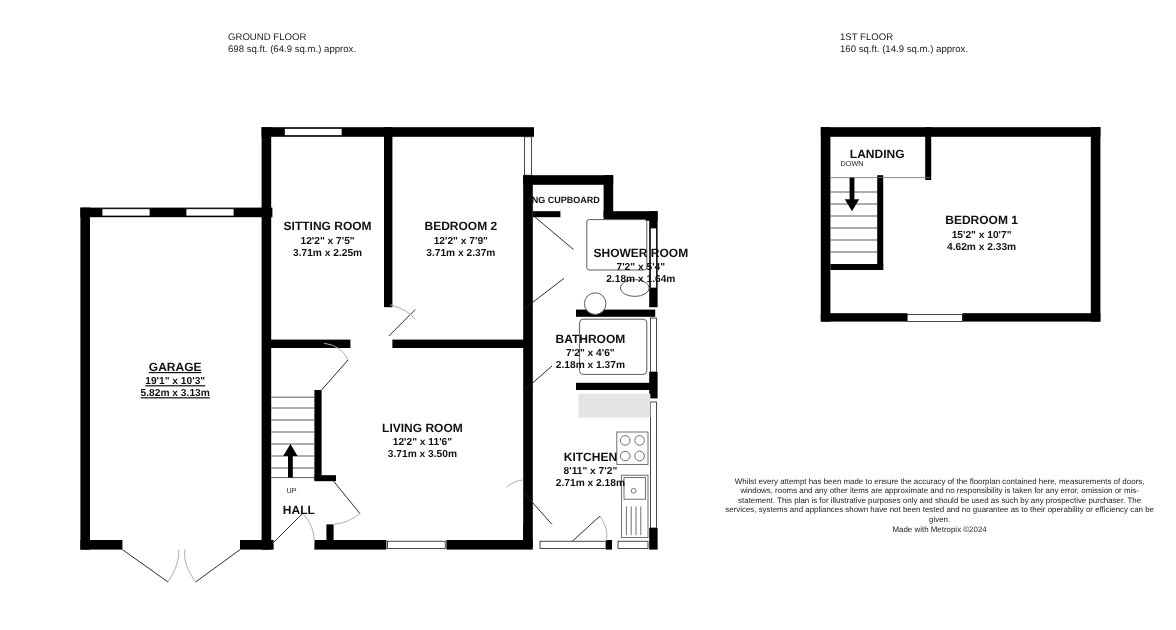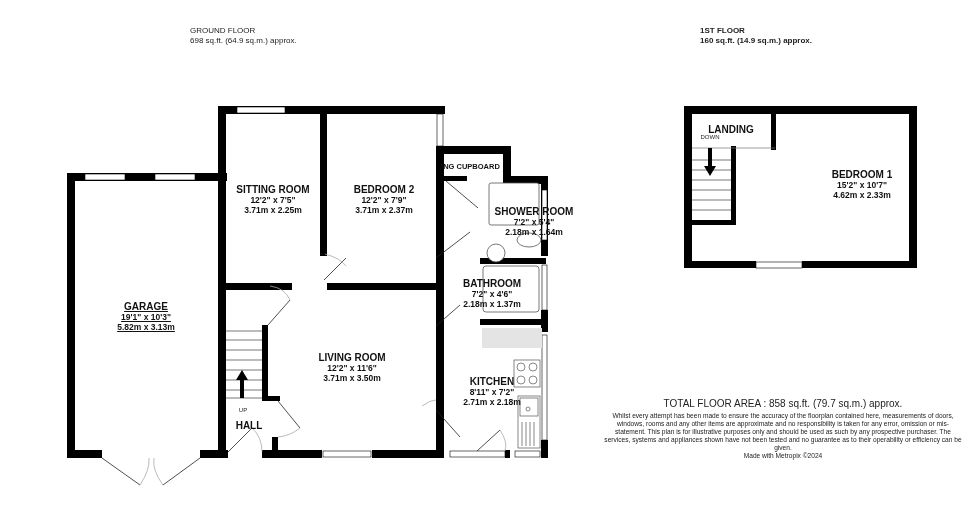--- a/index.html
+++ b/index.html
@@ -14,21 +14,21 @@
   .footer .total { font-size:10px; margin-bottom:3px; }
   .footer .disclaimer { font-size:6.6px; line-height:8px; }
 </style>
 </head>
 <body>
 
 <div class="header" style="left:190px; top:26px; width:200px;">
   <div>GROUND FLOOR</div>
   <div>698 sq.ft. (64.9 sq.m.) approx.</div>
 </div>
-<div class="header" style="left:700px; top:26px; width:200px;font-weight:bold;">
+<div class="header" style="left:700px; top:26px; width:200px;">
   <div>1ST FLOOR</div>
   <div>160 sq.ft. (14.9 sq.m.) approx.</div>
 </div>
 
 <svg class="plan" width="980" height="525">
   <g fill="#000">
 
     <rect x="67" y="173" width="8" height="285"></rect>
     <rect x="67" y="173" width="160" height="8"></rect>
     <rect x="67" y="450" width="35" height="8"></rect>
@@ -195,27 +195,26 @@
   <div>2.71m  x 2.18m</div>
 </div>
 <div class="room-label" style="left:249px; top:421px;">
   <div class="name">HALL</div>
 </div>
 <div class="small" style="left:243px; top:407px;">UP</div>
 <div class="room-label" style="left:470px; top:162px; width:60px; overflow:hidden; font-size:7.5px;">
   <span style="margin-left:-12px;">AIRING CUPBOARD</span>
 </div>
 
-<div class="room-label" style="left:818px; top:170px;margin-left:44px;">
+<div class="room-label" style="left:818px; top:180px;">
   <div class="name">BEDROOM 1</div>
   <div>15'2"  x 10'7"</div>
   <div>4.62m  x 2.33m</div>
 </div>
 <div class="room-label" style="left:731px; top:125px;">
   <div class="name">LANDING</div>
 </div>
 <div class="small" style="left:710px; top:134px;">DOWN</div>
 
 <div class="footer">
-  <div class="total">TOTAL FLOOR AREA : 858 sq.ft. (79.7 sq.m.) approx.</div>
   <div class="disclaimer">Whilst every attempt has been made to ensure the accuracy of the floorplan contained here, measurements of doors, windows, rooms and any other items are approximate and no responsibility is taken for any error, omission or mis-statement. This plan is for illustrative purposes only and should be used as such by any prospective purchaser. The services, systems and appliances shown have not been tested and no guarantee as to their operability or efficiency can be given.</div>
   <div class="disclaimer">Made with Metropix ©2024</div>
 </div>
 
 </body></html>

